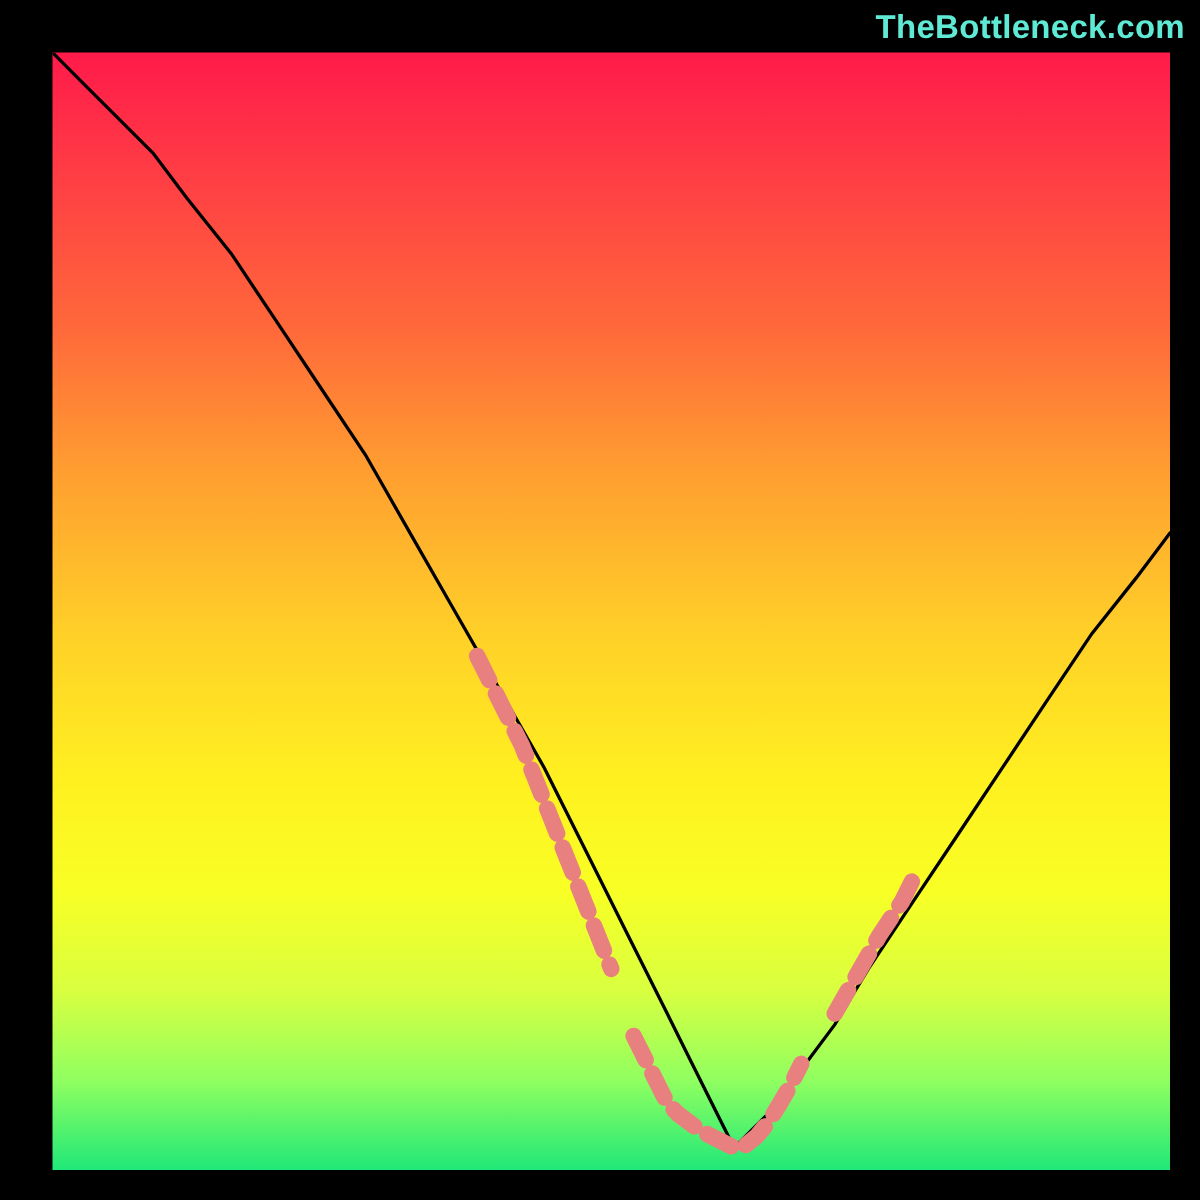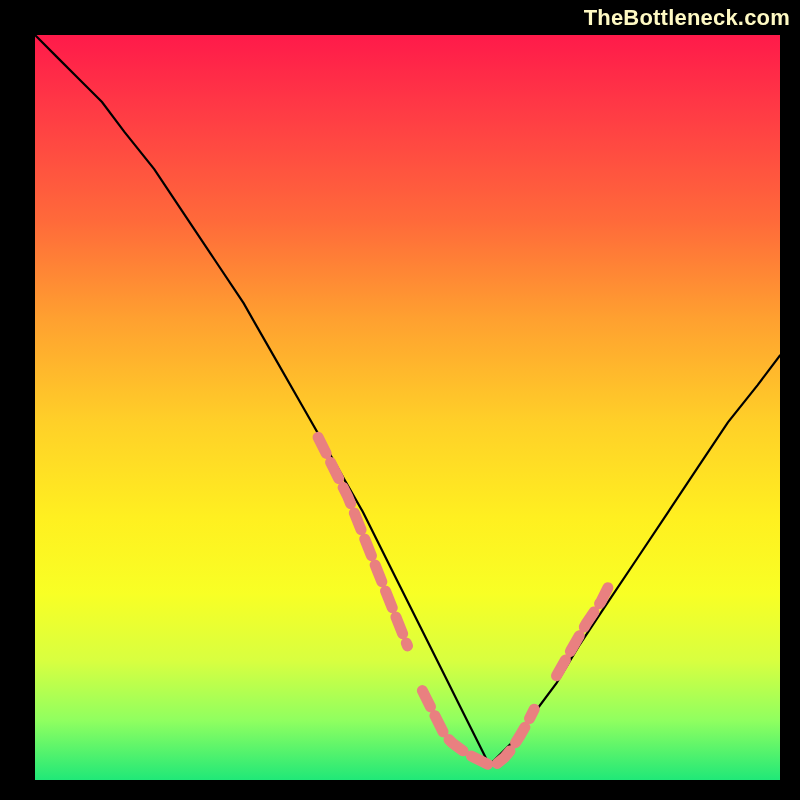--- a/index.html
+++ b/index.html
@@ -36,21 +36,21 @@
       #90ff60 92%,
       #20e878 100%);
   }
   .watermark {
     position: absolute;
     top: 5px;
     right: 10px;
     font-family: Arial, Helvetica, sans-serif;
     font-size: 22px;
     font-weight: 600;
-    color: #fef9c3;
+    color: #5eead4;
     letter-spacing: 0.2px;
   }
   svg.curve {
     position: absolute;
     left: 0;
     top: 0;
     width: 745px;
     height: 745px;
   }
 </style>

